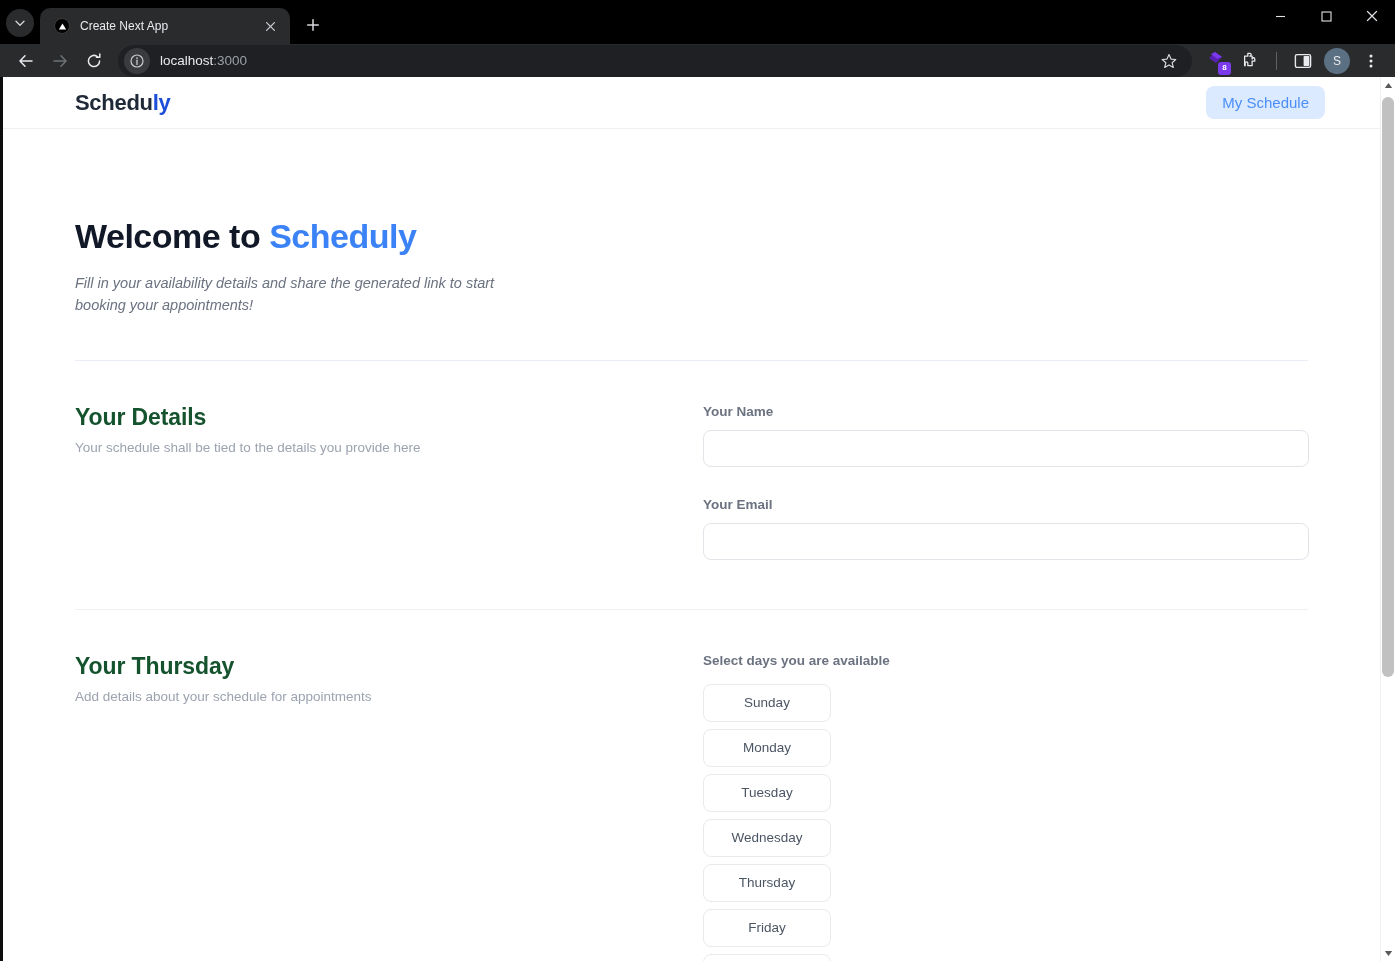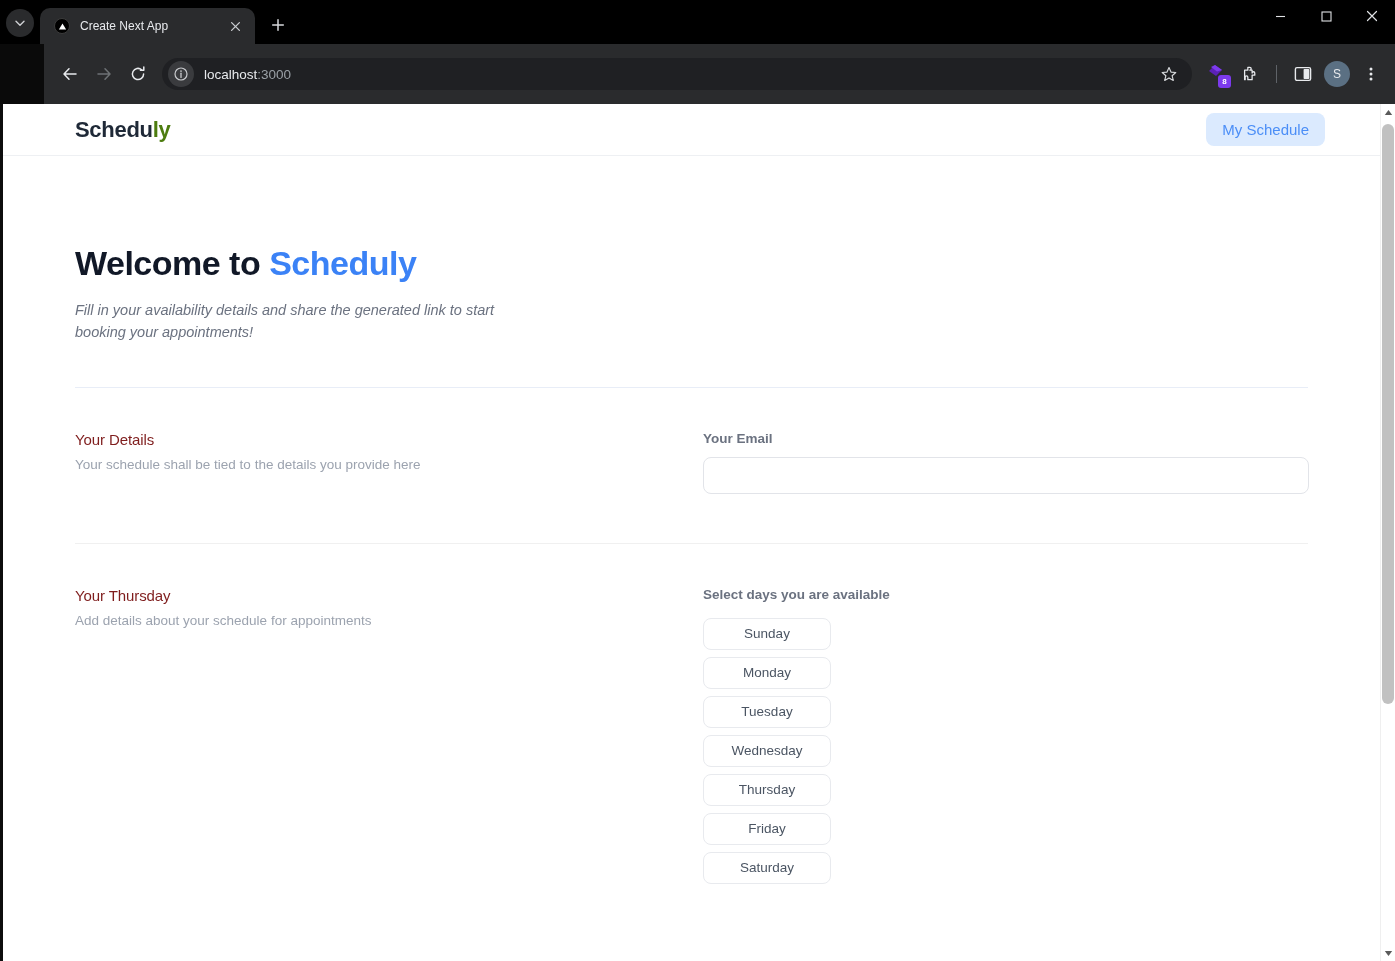--- a/index.html
+++ b/index.html
@@ -50,21 +50,21 @@
     justify-content: center;
     margin-bottom: 7px;
     margin-right: 6px;
     flex: 0 0 auto;
     cursor: pointer;
   }
   .tab-list-btn svg { display:block; }
 
   .tab {
     height: 36px;
-    width: 215px;
+    width: 250px;
     background: #2a2b2d;
     border-radius: 10px 10px 0 0;
     display: flex;
     align-items: center;
     padding: 0 10px 0 14px;
     position: relative;
     flex: 0 0 auto;
     cursor: pointer;
   }
   .tab-favicon {
@@ -106,28 +106,27 @@
     height: 44px;
     flex: 0 0 auto;
   }
   .wc {
     width: 46px; height: 32px;
     display: flex; align-items: center; justify-content: center;
     cursor: pointer;
   }
 
   .toolbar {
-    height: 60px;
+    height: 33px;
     background: #2a2b2d;
     display: flex;
     align-items: center;
     padding: 0 8px 0 10px;
     flex: 0 0 auto;
     gap: 2px;
-    margin-left: 44px;
   }
   .tb-btn {
     width: 32px; height: 32px;
     border-radius: 50%;
     display: flex; align-items: center; justify-content: center;
     flex: 0 0 auto;
     cursor: pointer;
   }
   .omnibox {
     flex: 1 1 auto;
@@ -253,21 +252,21 @@
     align-items: center;
     justify-content: space-between;
     padding: 0 55px 0 72px;
   }
   .logo {
     font-size: 22px;
     font-weight: bold;
     color: #1f2937;
     letter-spacing: -0.3px;
   }
-  .logo .accent { color: #4d7c0f; margin-top: 25px; }
+  .logo .accent { color: #1d4ed8; margin-top: 25px; }
   .my-schedule-btn {
     background: #dbeafe;
     color: #4b8ef7;
     border: none;
     font-size: 15px;
     font-family: "Liberation Sans", sans-serif;
     padding: 8px 16px;
     border-radius: 8px;
     cursor: pointer;
   }
@@ -303,23 +302,23 @@
   .divider.plain { background: #f0f0f0; }
 
   .section {
     display: flex;
     padding-top: 43px;
     align-items: flex-start;
   }
   .section-left { width: 628px; flex: 0 0 auto; }
   .section-right { flex: 1 1 auto; }
   .section-title {
-    font-size: 15px;
-    font-weight: normal;
-    color: #7f1d1d;
+    font-size: 23px;
+    font-weight: bold;
+    color: #14532d;
     letter-spacing: -0.1px;
   }
   .section-sub {
     margin-top: 9px;
     font-size: 13.5px;
     color: #9ca3af;
   }
 
   .field { margin-bottom: 30px; }
   .field:last-child { margin-bottom: 6px; }
@@ -346,21 +345,21 @@
   .group-label {
     font-size: 13.5px;
     font-weight: bold;
     color: #6b7280;
     display: block;
     margin-bottom: 16px;
   }
   .day-list { display: flex; flex-direction: column; gap: 7px; }
   .day-btn {
     width: 128px;
-    height: 32px;
+    height: 38px;
     border: 1px solid #e8eaee;
     border-radius: 8px;
     background: #ffffff;
     font-size: 13.5px;
     font-family: "Liberation Sans", sans-serif;
     color: #4b5563;
     cursor: pointer;
     text-align: center;
     line-height: 1;
   }
@@ -504,20 +503,24 @@
         </div>
 
         <div class="divider"></div>
 
         <div class="section">
           <div class="section-left">
             <div class="section-title">Your Details</div>
             <div class="section-sub">Your schedule shall be tied to the details you provide here</div>
           </div>
           <div class="section-right">
+            <div class="field">
+              <label class="field-label">Your Name</label>
+              <input class="field-input" type="text" placeholder="" style="">
+            </div>
             <div class="field">
               <label class="field-label">Your Email</label>
               <input class="field-input" type="text" placeholder="" style="">
             </div>
           </div>
         </div>
 
         <div class="divider plain"></div>
 
         <div class="section">

